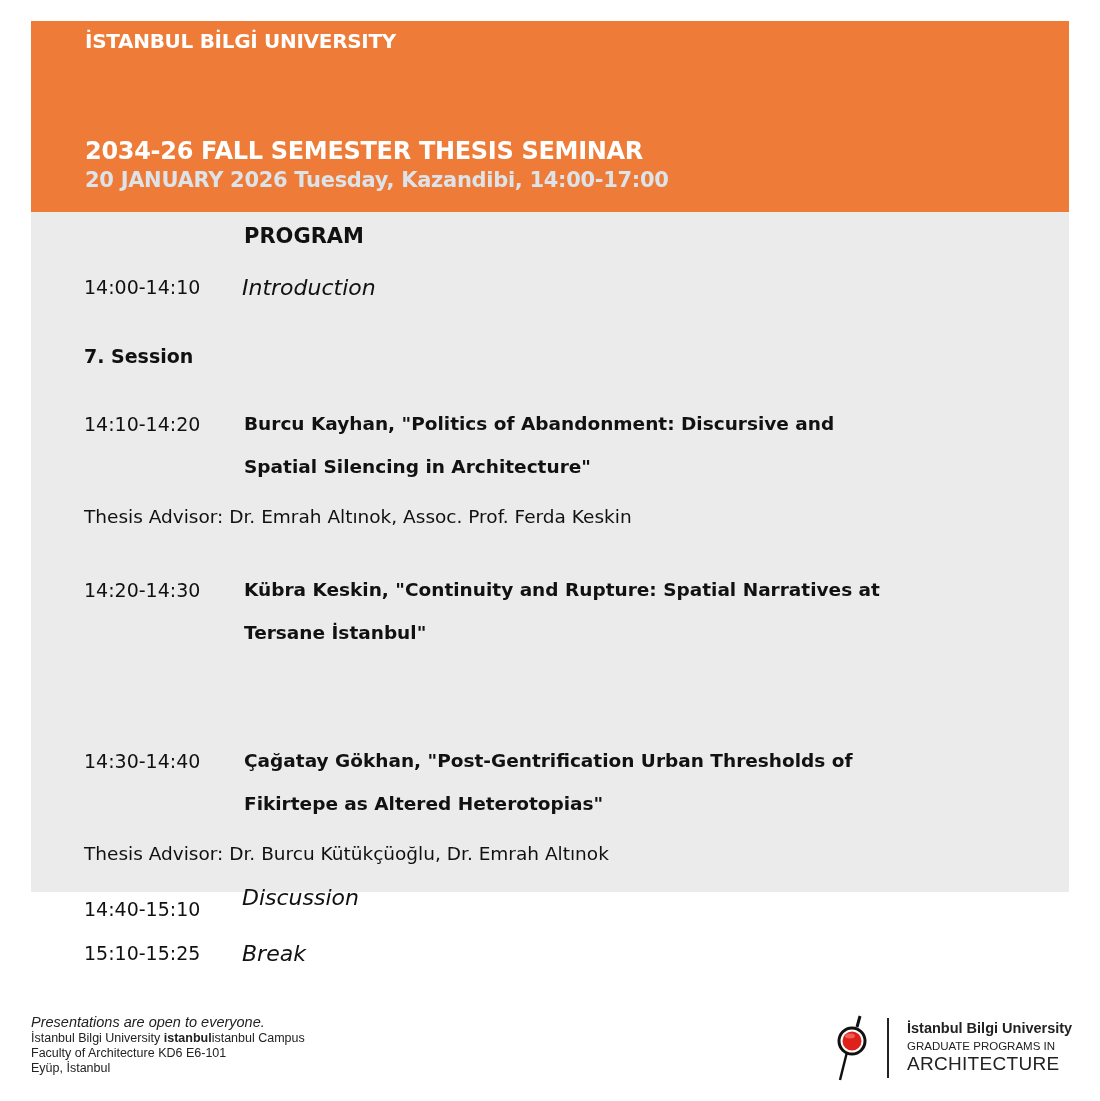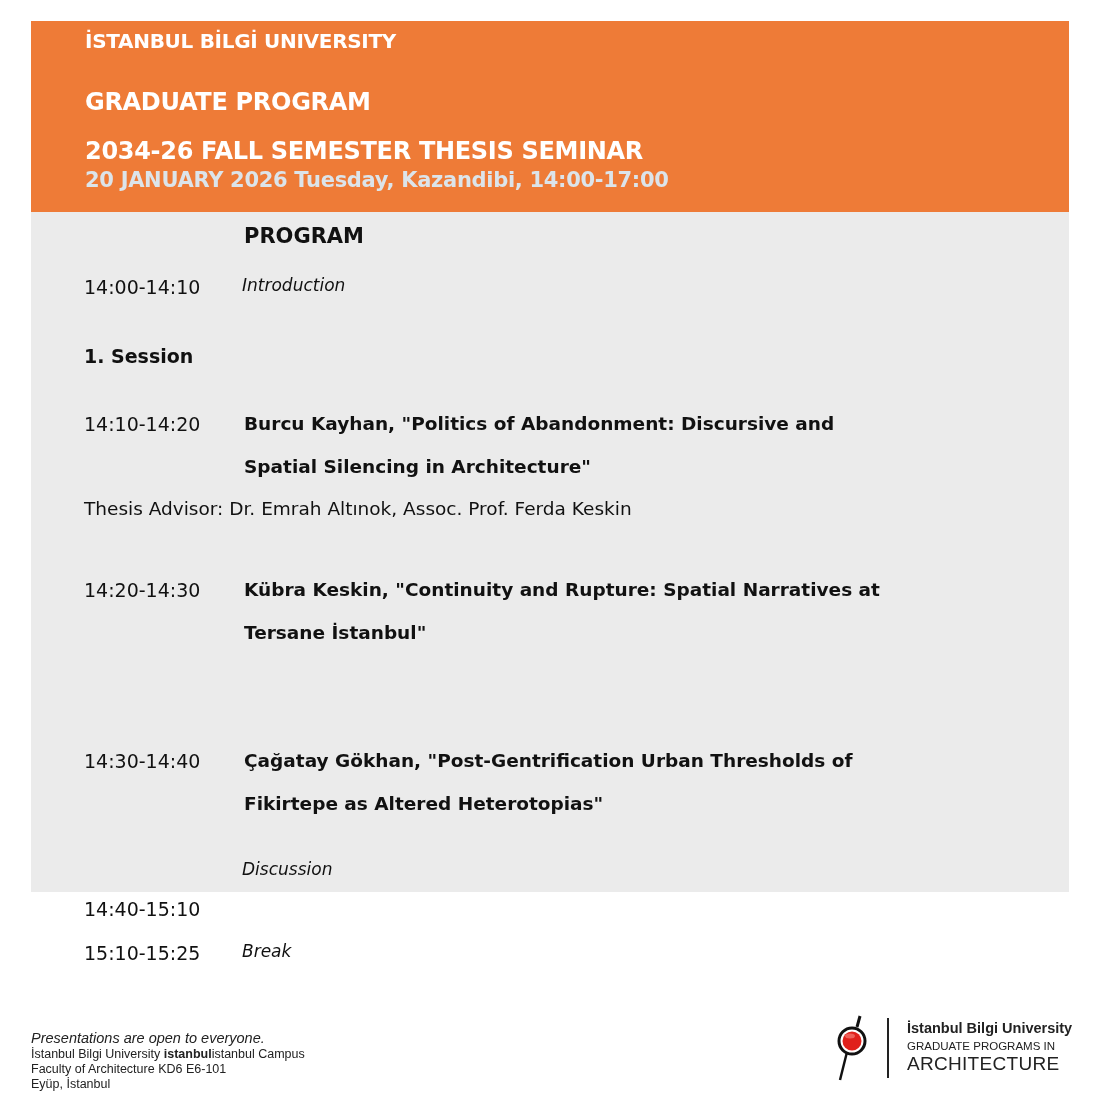--- a/index.html
+++ b/index.html
@@ -10,68 +10,68 @@
   .h1 { top: 8px; font-size: 20px; }
   .h2 { top: 36px; font-size: 24px; }
   .h3 { top: 67px; font-size: 24px; }
   .h4 { top: 116px; font-size: 24px; }
   .h5 { top: 147px; font-size: 21px; color: #DCE4EA !important; text-align: right; }
 
   .panel { position: absolute; left: 31px; top: 212px; width: 1038px; height: 680px; background: #EBEBEB; }
   .txt { position: absolute; white-space: nowrap; color: #111; }
   .title { left: 213px; top: 12px; font-size: 21px; font-weight: bold; }
   .time { left: 53px; font-size: 19px; }
-  .ital { left: 211px; font-size: 17px; font-style: italic; }
+  .ital { left: 211px; font-size: 22px; font-style: italic; }
   .sess { left: 53px; font-size: 19px; font-weight: bold; }
   .talk { left: 213px; font-size: 18.5px; font-weight: bold; }
-  .adv { left: 53px; font-size: 18.5px; }
+  .adv { left: 53px; font-size: 18.5px; margin-top: 8px; }
 
-  .footer-left { position: absolute; left: 31px; top: 1013px; font-family: "Liberation Sans", sans-serif; color: #222; margin-top: 16px; }
+  .footer-left { position: absolute; left: 31px; top: 1013px; font-family: "Liberation Sans", sans-serif; color: #222; }
   .footer-left .open { font-size: 14.5px; font-style: italic; display: block; line-height: 18px; }
   .footer-left .addr { font-size: 12.5px; display: block; line-height: 15px; }
   .logo { position: absolute; left: 830px; top: 1012px; width: 250px; height: 72px; }
   .logo .divider { position: absolute; left: 57px; top: 6px; width: 2px; height: 60px; background: #222; }
   .logo .l1 { position: absolute; left: 77px; top: 8px; font-family: "Liberation Sans", sans-serif; font-weight: bold; font-size: 14.5px; color: #222; white-space: nowrap; }
   .logo .l2 { position: absolute; left: 77px; top: 28px; font-family: "Liberation Sans", sans-serif; font-size: 11.5px; color: #222; white-space: nowrap; }
   .logo .l3 { position: absolute; left: 77px; top: 41px; font-family: "Liberation Sans", sans-serif; font-size: 19px; color: #222; white-space: nowrap; letter-spacing: 0.3px; }
   .logo svg { position: absolute; left: 2px; top: 2px; }
 </style>
 </head>
 <body>
 
 <div class="header">
   <div class="line h1">İSTANBUL BİLGİ UNIVERSITY</div>
-  <div class="line h3">GRADUATE PROGRAM</div>
   <div class="line h4">2034-26 FALL SEMESTER THESIS SEMINAR</div>
   <div class="line h5">20 JANUARY 2026 Tuesday, Kazandibi, 14:00-17:00</div>
 </div>
 
 <div class="panel">
   <div class="txt title">PROGRAM</div>
 
   <div class="txt time" style="top:64px">14:00-14:10</div>
   <div class="txt ital" style="top:63px">Introduction</div>
 
-  <div class="txt sess" style="top:133px">1. Session</div>
+  <div class="txt sess" style="top:133px">7. Session</div>
 
   <div class="txt time" style="top:201px">14:10-14:20</div>
   <div class="txt talk" style="top:201px">Burcu Kayhan, "Politics of Abandonment: Discursive and</div>
   <div class="txt talk" style="top:244px">Spatial Silencing in Architecture"</div>
   <div class="txt adv" style="top:286px">Thesis Advisor: Dr. Emrah Altınok, Assoc. Prof. Ferda Keskin</div>
 
   <div class="txt time" style="top:367px">14:20-14:30</div>
   <div class="txt talk" style="top:367px">Kübra Keskin, "Continuity and Rupture: Spatial Narratives at</div>
   <div class="txt talk" style="top:410px">Tersane İstanbul"</div>
 
   <div class="txt time" style="top:538px">14:30-14:40</div>
   <div class="txt talk" style="top:538px">Çağatay Gökhan, "Post-Gentrification Urban Thresholds of</div>
   <div class="txt talk" style="top:581px">Fikirtepe as Altered Heterotopias"</div>
+  <div class="txt adv" style="top:623px">Thesis Advisor: Dr. Burcu Kütükçüoğlu, Dr. Emrah Altınok</div>
 
   <div class="txt time" style="top:686px">14:40-15:10</div>
-  <div class="txt ital" style="top:647px">Discussion</div>
+  <div class="txt ital" style="top:673px">Discussion</div>
 
   <div class="txt time" style="top:730px">15:10-15:25</div>
   <div class="txt ital" style="top:729px">Break</div>
 </div>
 
 <div class="footer-left">
   <span class="open">Presentations are open to everyone.</span>
   <span class="addr"><span>İstanbul Bilgi University </span><b>istanbul</b><span>istanbul Campus</span></span>
   <span class="addr">Faculty of Architecture KD6 E6-101</span>
   <span class="addr">Eyüp, İstanbul</span>

